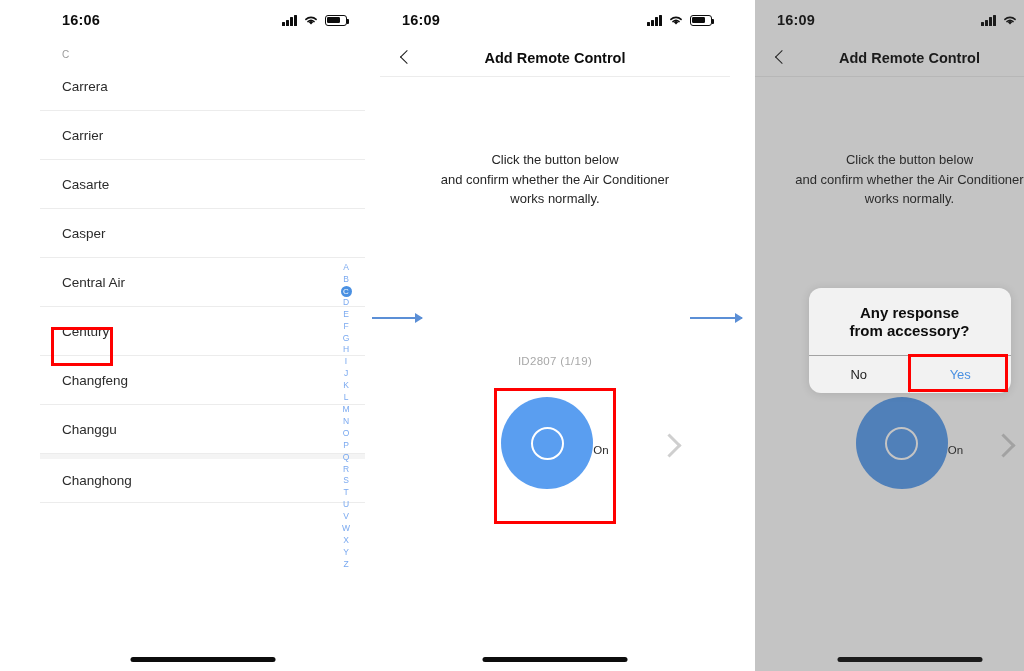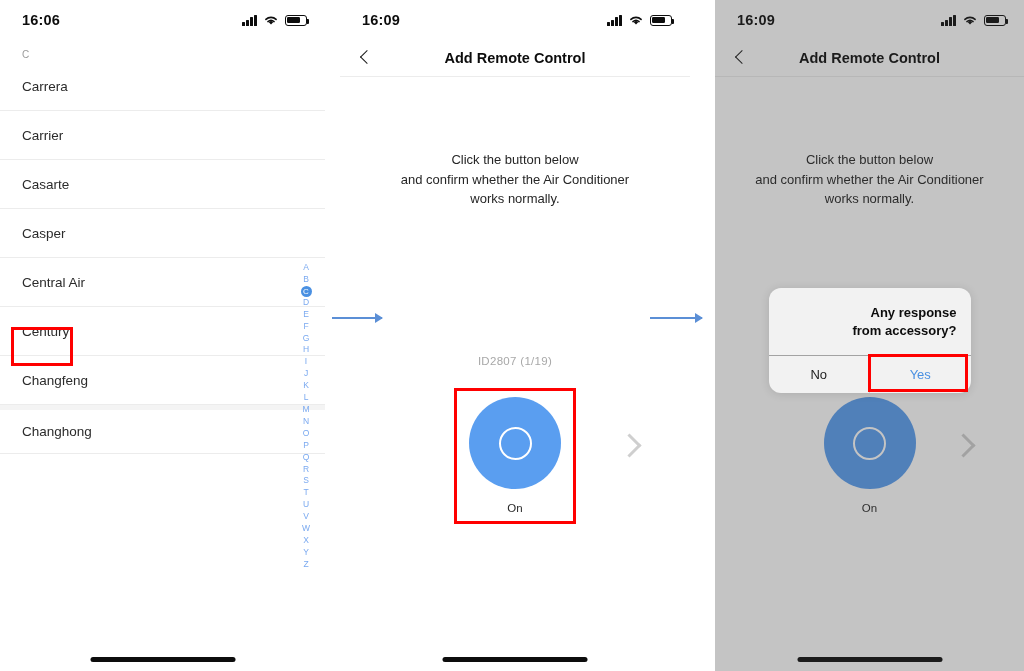--- a/index.html
+++ b/index.html
@@ -2,21 +2,21 @@
 <html><head>
 <meta charset="utf-8">
 <style>
   * { box-sizing: border-box; margin: 0; padding: 0; }
   html, body {
     width: 1024px; height: 671px;
     background: #ffffff;
     font-family: "Liberation Sans", sans-serif;
     overflow: hidden;
   }
-  .stage { position: relative; width: 848px; height: 671px; background:#fff; }
+  .stage { position: relative; width: 848px; height: 671px; background:#fff;margin-left:40px; }
 
   
   .panel { position: absolute; top: 0; height: 671px; background: #ffffff; overflow: hidden; }
   #panel1 { left: 0px;   width: 325px; }
   #panel2 { left: 340px; width: 350px; }
   #panel3 { left: 715px; width: 309px; }
 
   
   .statusbar {
     height: 40px; display: flex; align-items: center;
@@ -101,21 +101,21 @@
     text-align: center; font-size: 13px; line-height: 19.5px; color: #262626;
   }
   .rc-idlabel {
     position: absolute; left: 0; right: 0; top: 278px;
     text-align: center; font-size: 11.5px; color: #a8a8a8; letter-spacing: .3px;
   }
   .rc-powerzone {
     position: absolute; left: 0; right: 0; top: 320px;
     display: flex; align-items: center; justify-content: center;
   }
-  .powerbtn { display: flex; flex-direction: column; align-items: center; cursor: pointer; }
+  .powerbtn { display: flex; flex-direction: row; align-items: center; cursor: pointer; }
   .powercircle {
     width: 92px; height: 92px; border-radius: 50%; background: #5a9ef0;
     display: flex; align-items: center; justify-content: center;
   }
   .powercircle i {
     display: block; width: 33px; height: 33px; border-radius: 50%;
     border: 2.6px solid #ffffff;
   }
   .powerlabel { margin-top: 13px; font-size: 11.5px; color: #2b2b2b; }
   .nextchev { position: absolute; right: 48px; top: 35px; width: 26px; height: 26px; cursor: pointer; }
@@ -144,22 +144,22 @@
   }
 
   
   .alert {
     position: absolute; z-index: 20; left: 50%; transform: translateX(-50%);
     top: 288px; width: 202px; background: #f2f2f2;
     border-radius: 12px; overflow: hidden;
     box-shadow: 0 1px 10px rgba(0,0,0,0.12);
   }
   .alert-title {
-    padding: 16px 14px 15px; text-align: right;
-    font-size: 13px; font-weight: bold; line-height: 18px; color: #0d0d0d;
+    padding: 16px 14px 15px; text-align: center;
+    font-size: 15px; font-weight: bold; line-height: 18px; color: #0d0d0d;
   }
   .alert-actions { display: flex; border-top: 1px solid #a3a3a3; }
   .alert-btn {
     flex: 1; text-align: center; padding: 11px 0;
     font-size: 13px; color: #1d1d1d; cursor: pointer;
   }
   .alert-btn.primary { color: #4a90e2; border-left: 1px solid #d6d6d6; }
   .hl-yes {
     position: absolute; z-index: 22; left: 153px; top: 354px;
     width: 100px; height: 38px; border: 3px solid #ff0000; pointer-events: none;
@@ -206,20 +206,21 @@
     <div class="listwrap">
       <div class="sectionhdr">C</div>
 
       <div class="brandrow">Carrera</div>
       <div class="brandrow">Carrier</div>
       <div class="brandrow">Casarte</div>
       <div class="brandrow">Casper</div>
       <div class="brandrow">Central Air</div>
       <div class="brandrow">Century</div>
       <div class="brandrow">Changfeng</div>
+      <div class="brandrow">Changgu</div>
       <div class="brandrow divider-gap">Changhong</div>
 
       <div class="hl-casper"></div>
 
       <div class="alphaindex">
         <span>A</span>
         <span>B</span>
         <span class="active">C</span>
         <span>D</span>
         <span>E</span>

